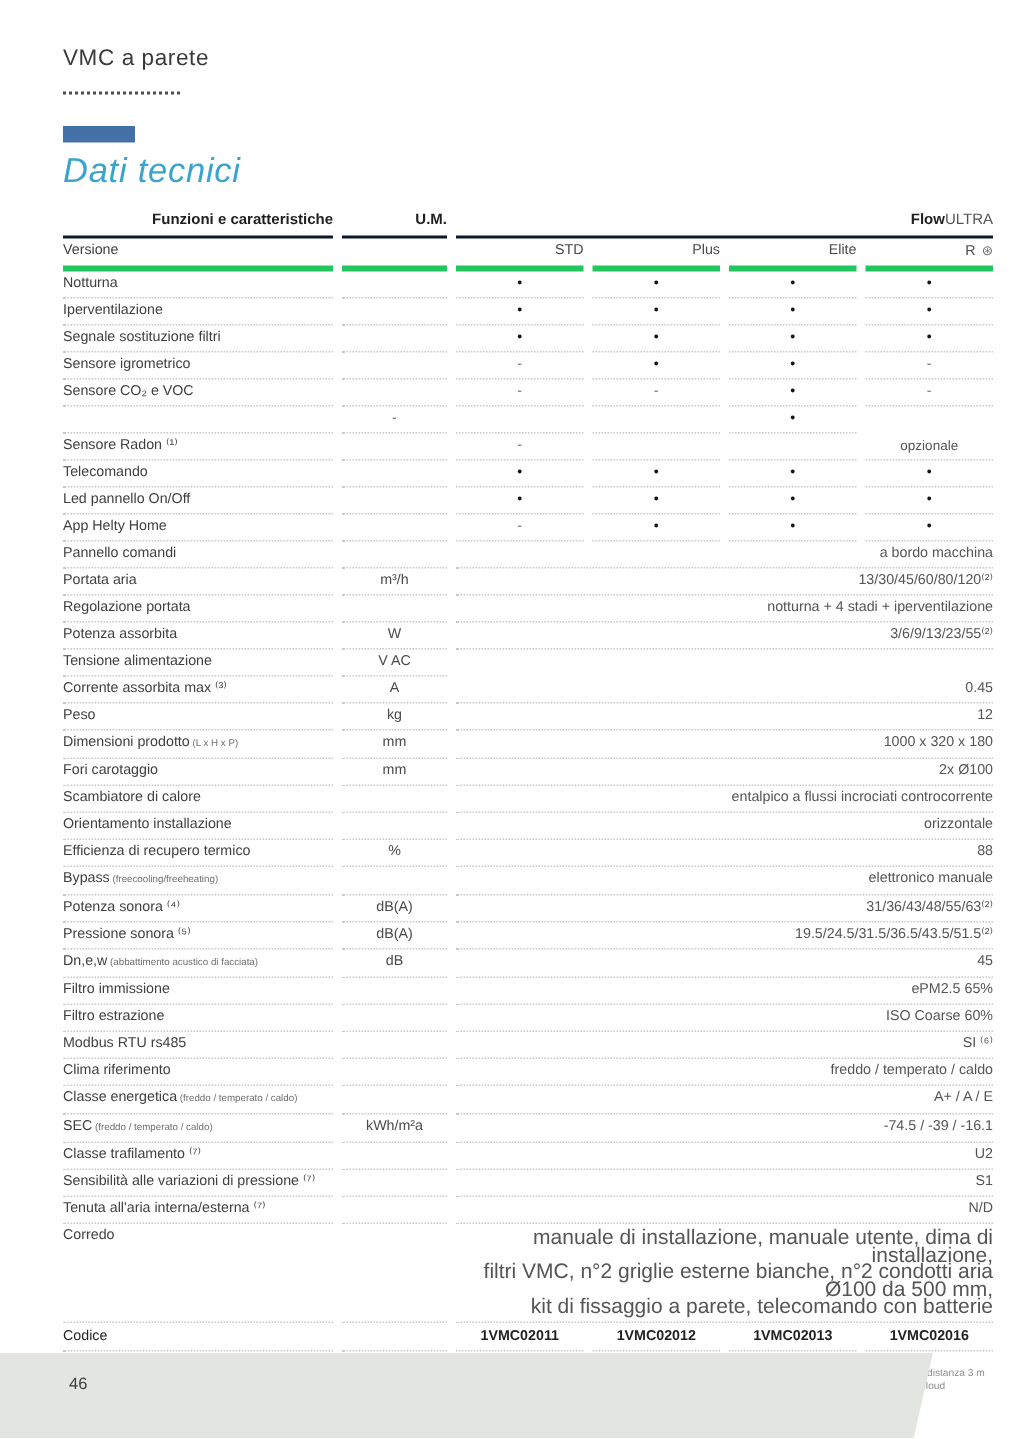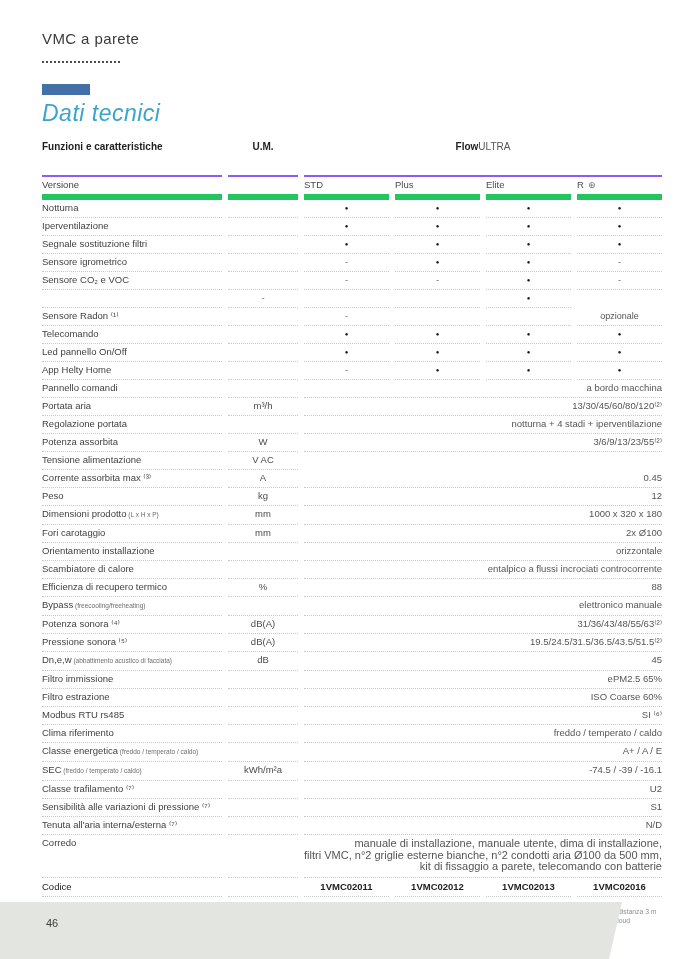--- a/index.html
+++ b/index.html
@@ -11,34 +11,34 @@
   body{background:#fff;font-family:"Liberation Sans","DejaVu Sans",sans-serif;}
   .page{position:relative;width:678px;height:959px;background:#fff;overflow:hidden;}
   .content{padding:30px 16px 0 42px;}
   .kicker{font-size:15px;color:#3a3a3a;letter-spacing:.4px;}
   .dots-leader{width:78px;border-top:2px dotted #4d4d4d;margin-top:14px;height:0;}
   .blue-rect{width:48px;height:11px;background:var(--accent-blue);margin-top:21px;}
   .title{margin-top:5px;font-size:23px;font-style:italic;font-weight:300;color:var(--title-blue);letter-spacing:.5px;}
   .spec-table{margin-top:13px;width:620px;}
   .row{display:grid;grid-template-columns:180px 70px repeat(4,1fr);column-gap:6px;}
   .cell{font-size:9.5px;line-height:10px;padding:3px 0 4px;border-bottom:1px dotted #c8c8c8;color:#3f3f3f;}
-  .head-row .cell{border-bottom:2px solid #8b5cf6;font-weight:700;font-size:10px;color:#1f1f1f;padding:2px 0 23px;}
+  .head-row .cell{border-bottom:2px solid #0f172a;font-weight:700;font-size:10px;color:#1f1f1f;padding:2px 0 5px;text-align:right;}
   .family{grid-column:3/7;text-align:center;}
   .fam-light{font-weight:400;color:#555;}
-  .version-row .cell{border-bottom:6px solid #22c55e;}
-  .vhead{text-align:left;color:#4a4a4a;}
+  .version-row .cell{border-bottom:4px solid #22c55e;}
+  .vhead{text-align:right;color:#4a4a4a;}
   .vicon{font-size:9px;margin-left:4px;color:#6a6a6a;}
   .um{text-align:center;color:#4a4a4a;}
   .mark{text-align:center;}
   .dotc{font-size:6px;color:#141414;}
   .dashc{color:#6b6b6b;}
   .textc{color:#555;font-size:9px;}
   .span-val{grid-column:3/7;text-align:right;color:#555;}
   .lsmall{font-size:6.5px;color:#6e6e6e;}
-  .multiline{white-space:pre-line;line-height:11.5px;font-size:11px;}
+  .multiline{white-space:pre-line;line-height:11.5px;font-size:14px;}
   .codice-row .cell{padding-top:4px;}
   .codlabel{font-weight:400;color:#222;}
   .code{font-weight:700;text-align:center;color:#222;}
   .footnotes{display:grid;grid-template-columns:248px 162px 1fr;column-gap:8px;margin-top:10px;width:620px;}
   .fn-item{font-size:6.8px;color:#8f8f8f;line-height:9.5px;padding-left:11px;text-indent:-11px;}
   .footer-band{position:absolute;left:0;bottom:0;width:622px;height:57px;background:var(--band-gray);
     clip-path:polygon(0 0,100% 0,calc(100% - 13px) 100%,0 100%);}
   .page-number{position:absolute;left:46px;top:15px;font-size:11px;color:#3c3c3c;text-align:center;}
 </style>
 </head>
@@ -185,28 +185,28 @@
             <div class="cell label"><span>Dimensioni prodotto</span><span class="lsmall"> (L x H x P)</span></div>
             <div class="cell um">mm</div>
             <div class="cell span-val">1000 x 320 x 180</div>
           </div>
           <div class="row body-row">
             <div class="cell label"><span>Fori carotaggio</span></div>
             <div class="cell um">mm</div>
             <div class="cell span-val">2x Ø100</div>
           </div>
           <div class="row body-row">
+            <div class="cell label"><span>Scambiatore di calore</span></div>
+            <div class="cell um"></div>
+            <div class="cell span-val">entalpico a flussi incrociati controcorrente</div>
+          </div>
+          <div class="row body-row">
             <div class="cell label"><span>Orientamento installazione</span></div>
             <div class="cell um"></div>
             <div class="cell span-val">orizzontale</div>
-          </div>
-          <div class="row body-row">
-            <div class="cell label"><span>Scambiatore di calore</span></div>
-            <div class="cell um"></div>
-            <div class="cell span-val">entalpico a flussi incrociati controcorrente</div>
           </div>
           <div class="row body-row">
             <div class="cell label"><span>Efficienza di recupero termico</span></div>
             <div class="cell um">%</div>
             <div class="cell span-val">88</div>
           </div>
           <div class="row body-row">
             <div class="cell label"><span>Bypass</span><span class="lsmall"> (freecooling/freeheating)</span></div>
             <div class="cell um"></div>
             <div class="cell span-val">elettronico manuale</div>

